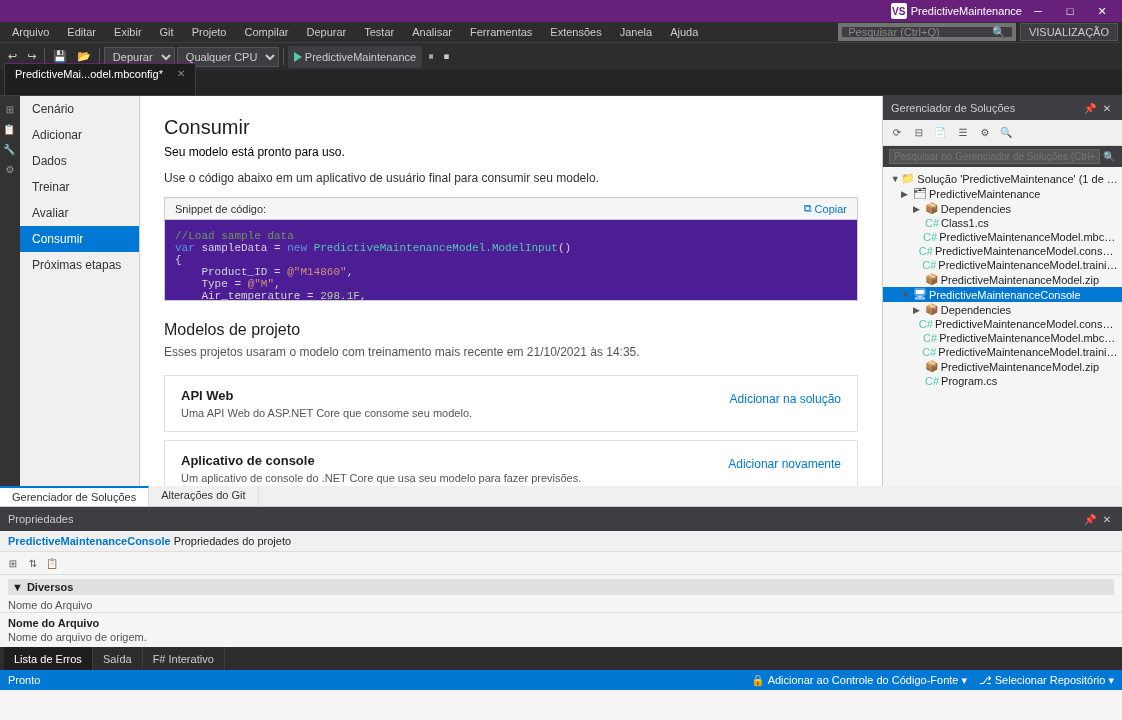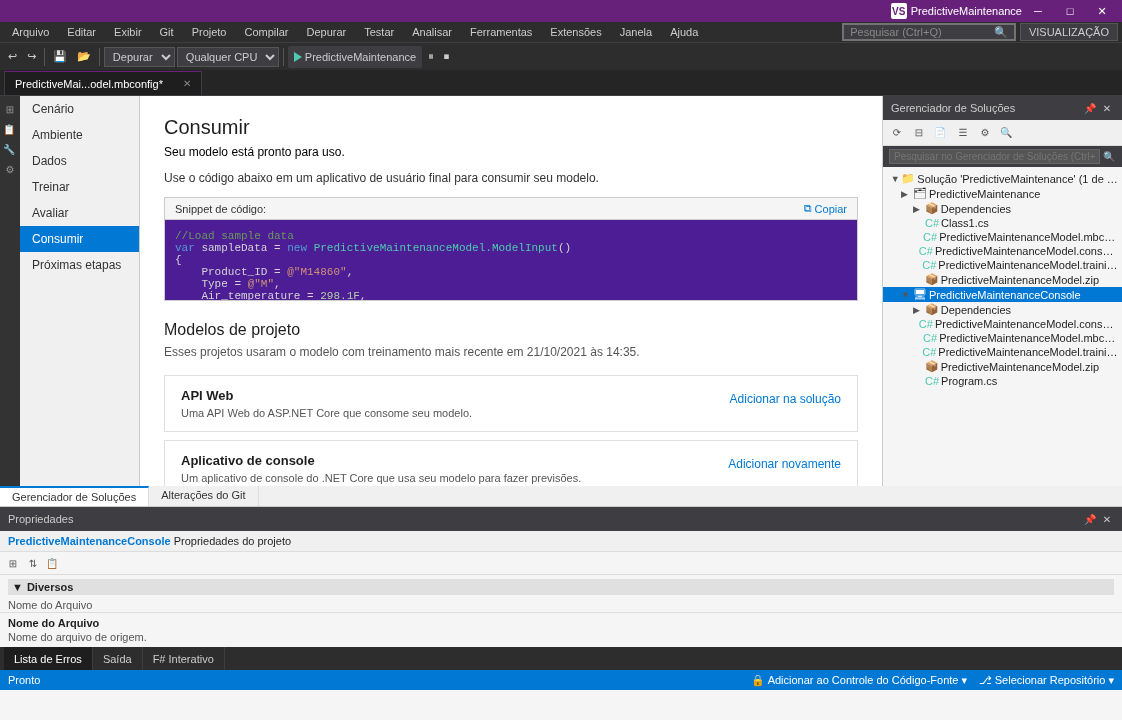--- a/index.html
+++ b/index.html
@@ -68,26 +68,26 @@
       align-items: flex-end;
       padding: 0 4px;
       border-bottom: 1px solid #3e3e42;
     }
     .tab {
       background: #2d2d2d;
       color: #cccccc;
       padding: 4px 10px;
       font-size: 11px;
       display: flex;
-      align-items: center;
-      gap: 20px;
+      align-items: flex-start;
+      gap: 14px;
       cursor: pointer;
       border: 1px solid #3e3e42;
       border-bottom: none;
-      height: 24px;
+      height: 32px;
     }
     .tab.active { background: #1e1e1e; color: white; border-top: 1px solid #68217a; }
     .tab-close { font-size: 10px; color: #888; cursor: pointer; }
 
     
     .main-layout {
       display: flex;
       height: calc(720px - 22px - 20px - 28px - 26px - 20px - 23px);
     }
 
@@ -317,21 +317,21 @@
   <span class="menu-item">Compilar</span>
   <span class="menu-item">Depurar</span>
   <span class="menu-item">Testar</span>
   <span class="menu-item">Analisar</span>
   <span class="menu-item">Ferramentas</span>
   <span class="menu-item">Extensões</span>
   <span class="menu-item">Janela</span>
   <span class="menu-item">Ajuda</span>
   <div style="flex:1"></div>
   <div style="display:flex;align-items:center;gap:4px;">
-    <div style="background:#3e3e42;border:2px solid #737373;display:flex;align-items:center;padding:0 6px;height:18px;gap:4px;">
+    <div style="background:#3e3e42;border:4px solid #737373;display:flex;align-items:center;padding:0 6px;height:18px;gap:4px;">
       <input type="text" class="search-input" style="width: 140px;" placeholder="Pesquisar (Ctrl+Q)">
       <span style="color:#999;font-size:11px;">🔍</span>
     </div>
     <span class="visualizacao-btn">VISUALIZAÇÃO</span>
   </div>
 </div>
 
 <div class="toolbar">
   <div class="toolbar-btn">↩</div>
   <div class="toolbar-btn">↪</div>
@@ -367,21 +367,21 @@
 
   <div class="left-icons">
     <div class="left-icon">⊞</div>
     <div class="left-icon">📋</div>
     <div class="left-icon">🔧</div>
     <div class="left-icon">⚙</div>
   </div>
 
   <div class="nav-sidebar">
     <div class="nav-item">Cenário</div>
-    <div class="nav-item">Ambiente</div>
+    <div class="nav-item">Adicionar</div>
     <div class="nav-item">Dados</div>
     <div class="nav-item">Treinar</div>
     <div class="nav-item">Avaliar</div>
     <div class="nav-item active">Consumir</div>
     <div class="nav-item">Próximas etapas</div>
   </div>
 
   <div class="content-area">
     <h1 class="content-title">Consumir</h1>
     <p class="content-subtitle">Seu modelo está pronto para uso.</p>

